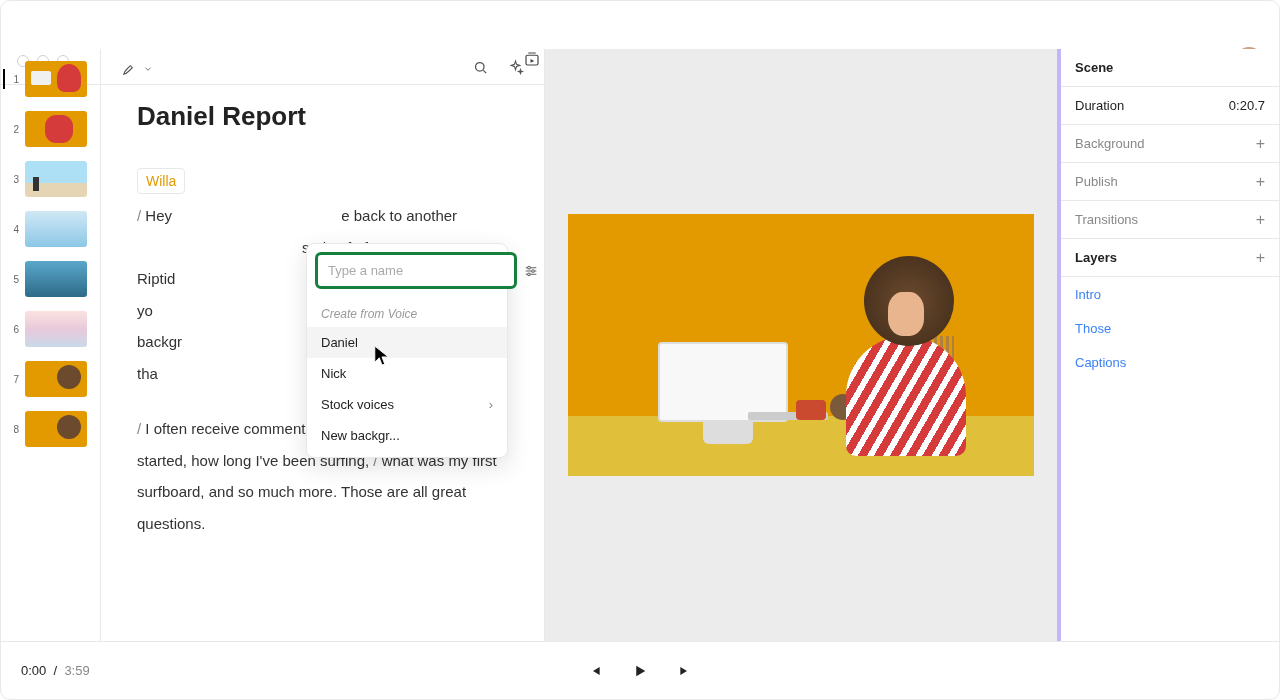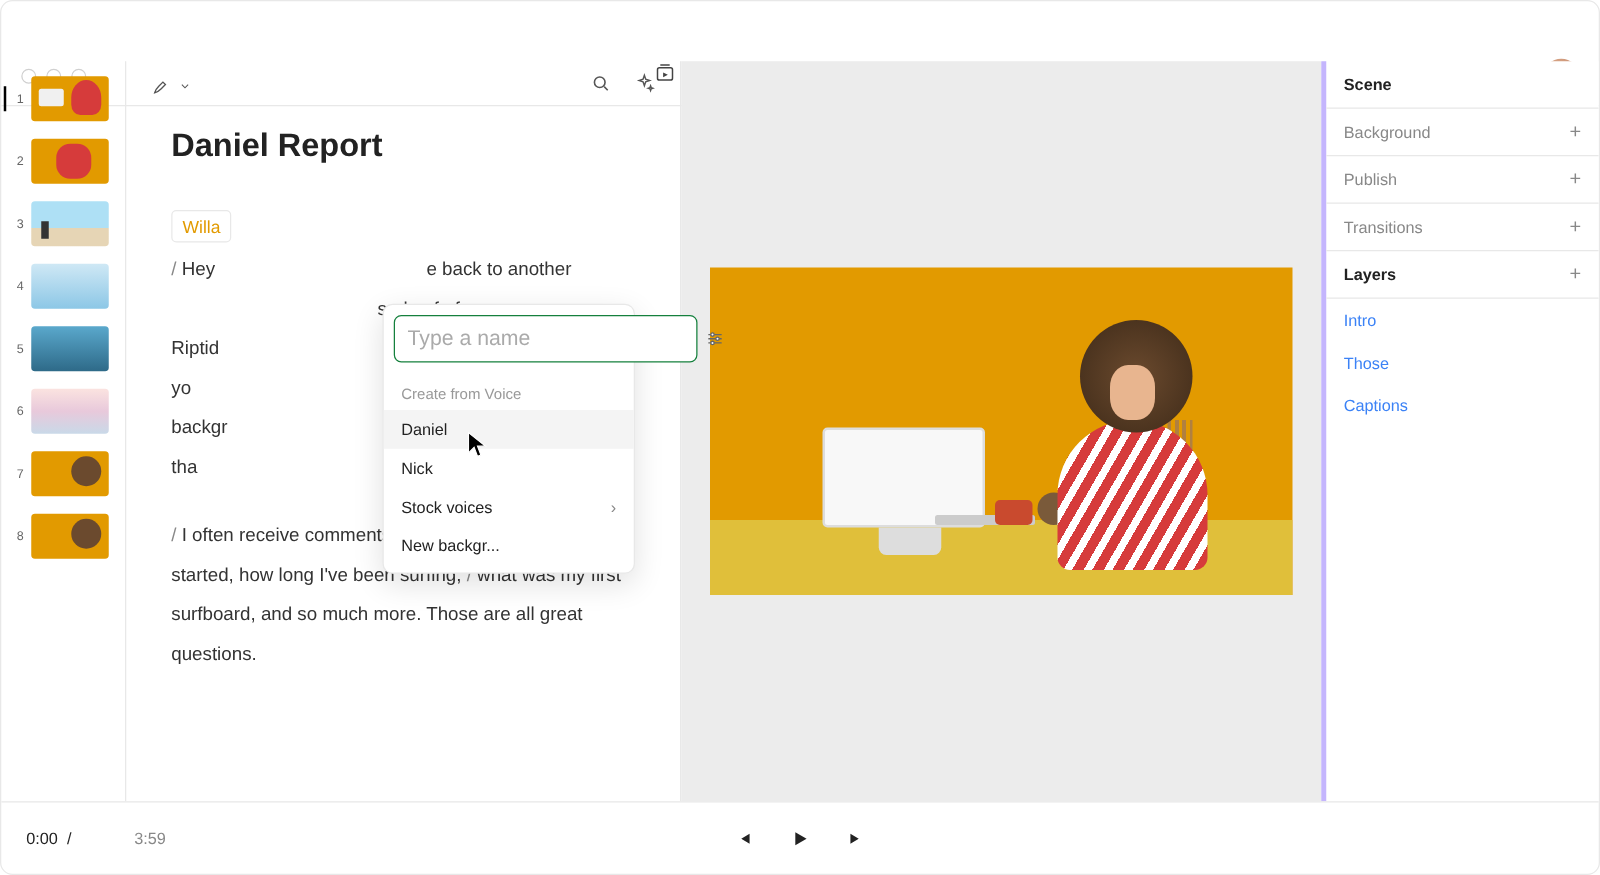--- a/index.html
+++ b/index.html
@@ -32,29 +32,29 @@
 .preview-img { width: 466px; height: 262px; background: linear-gradient(#e29a00, #e29a00); position: relative; overflow: hidden; }
 .sidepanel { width: 222px; border-left: 4px solid #c4b5fd; background: #fff; }
 .sp-row { height: 38px; padding: 0 14px; border-bottom: 1px solid #e8e8e8; display: flex; align-items: center; font-size: 13px; }
 .sp-title { font-weight: 600; }
 .sp-label { color: #888; flex: 1; }
 .sp-val { color: #222; font-size: 13px; }
 .sp-plus { margin-left: auto; color: #888; font-size: 16px; font-weight: 300; line-height: 1; cursor:pointer;}
 .sp-sub { height: 34px; display: flex; align-items: center; padding: 0 14px; font-size: 13px; color: #3b82f6; cursor: pointer; }
 .player { position: absolute; left: 0; right: 0; bottom: 0; height: 58px; border-top: 1px solid #e8e8e8; display: flex; align-items: center; padding: 0 20px; }
 .time { font-size: 13px; color: #222; }
-.time .dur { color: #888; margin-left: 43px; }
+.time .dur { color: #888; }
 .player-center { position: absolute; left: 50%; transform: translateX(-50%); display: flex; gap: 28px; align-items: center; }
 .pbtn { cursor: pointer; color: #222; display:flex; align-items:center;}
 .voicepop { position: absolute; top: 242px; left: 305px; width: 202px; background: #fff; border: 1px solid #e8e8e8; border-radius: 8px; box-shadow: 0 8px 24px rgba(0,0,0,.12); padding-bottom: 6px; }
 .vp-inputrow { display: flex; align-items: center; padding: 8px; gap: 6px; }
-.vp-input { flex: 1; border: 1px solid #15803d; border-radius: 6px; padding: 8px 10px; font-size: 17px; color: #333; }
+.vp-input { flex: 1; border: 3px solid #15803d; border-radius: 6px; padding: 8px 10px; font-size: 13px; color: #333; }
 .vp-input::placeholder { color: #aaa; }
 .vp-settings { width: 18px; height: 18px; color: #666; cursor: pointer; display:flex; align-items:center; justify-content:center;}
-.vp-head { font-size: 12px; color: #999; padding: 10px 14px 6px; font-weight:500;}
+.vp-head { font-size: 12px; color: #999; padding: 10px 14px 6px; font-weight:500;font-style:italic;}
 .vp-item { font-size: 13px; padding: 8px 14px; cursor: pointer; display: flex; align-items: center; }
 .vp-item.hover { background: #f4f4f4; }
 .vp-item .chev { margin-left: auto; color: #888; }
 .cursor-fake { position: absolute; top: 343px; left: 372px; width: 18px; height: 24px; pointer-events: none; }
 .person1 { position:absolute; right:30px; bottom:0; width:200px; height:220px; }
 .person1 .hair { width:90px; height:90px; border-radius:50%; background: radial-gradient(#6b4a2e,#3e2a18); position:absolute; top:0; left:60px;}
 .person1 .face { width:36px; height:44px; border-radius:40%; background:#e8b58f; position:absolute; top:36px; left:84px;}
 .person1 .body { width:120px; height:120px; border-radius:50% 50% 10px 10px; background: repeating-linear-gradient(120deg,#d63b3b 0 8px,#fff 8px 14px); position:absolute; top:80px; left:42px;}
 .desk { position:absolute; bottom:0; left:0; right:0; height:60px; background:#e0bf3a; }
 .monitor { position:absolute; left:90px; bottom:34px; width:140px; height:100px; }
@@ -216,20 +216,24 @@
             <div class="face"></div>
           </div>
       </div>
     </div>
 
     <div class="sidepanel">
       <div class="sp-row">
           <span class="sp-title">Scene</span>
         </div>
       <div class="sp-row">
+          <span style="flex:1">Duration</span>
+          <span class="sp-val">0:20.7</span>
+        </div>
+      <div class="sp-row">
           <span class="sp-label">Background</span>
           <span class="sp-plus">+</span>
         </div>
       <div class="sp-row">
           <span class="sp-label">Publish</span>
           <span class="sp-plus">+</span>
         </div>
       <div class="sp-row">
           <span class="sp-label">Transitions</span>
           <span class="sp-plus">+</span>

